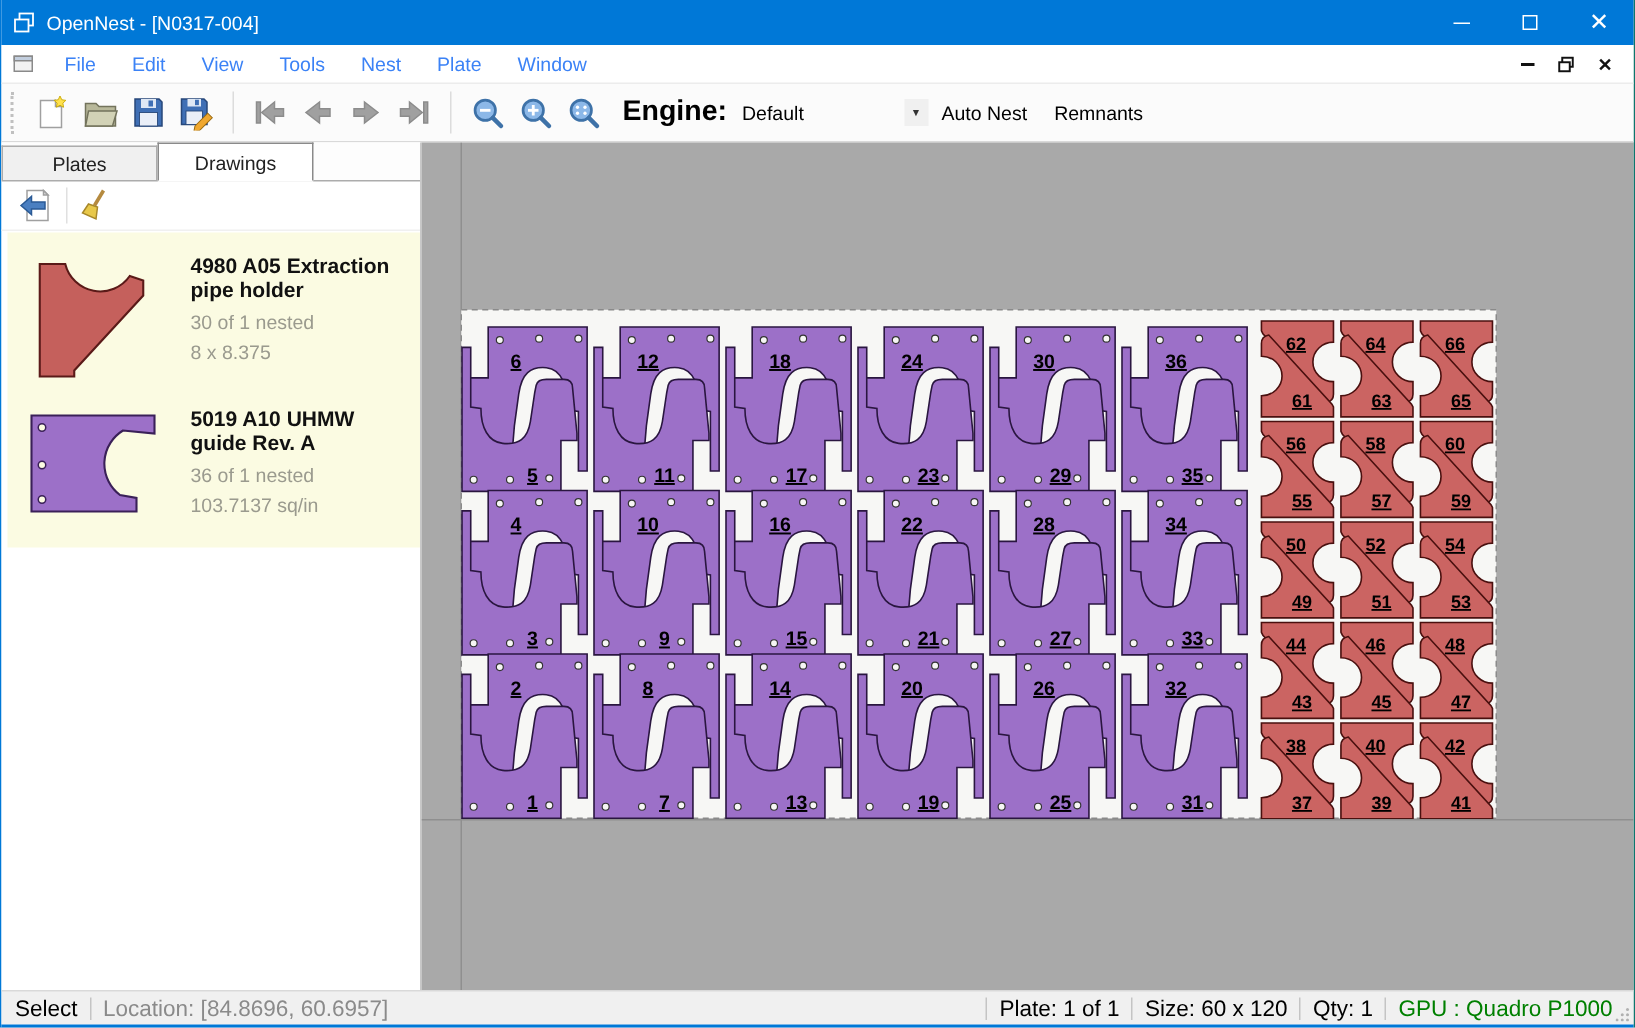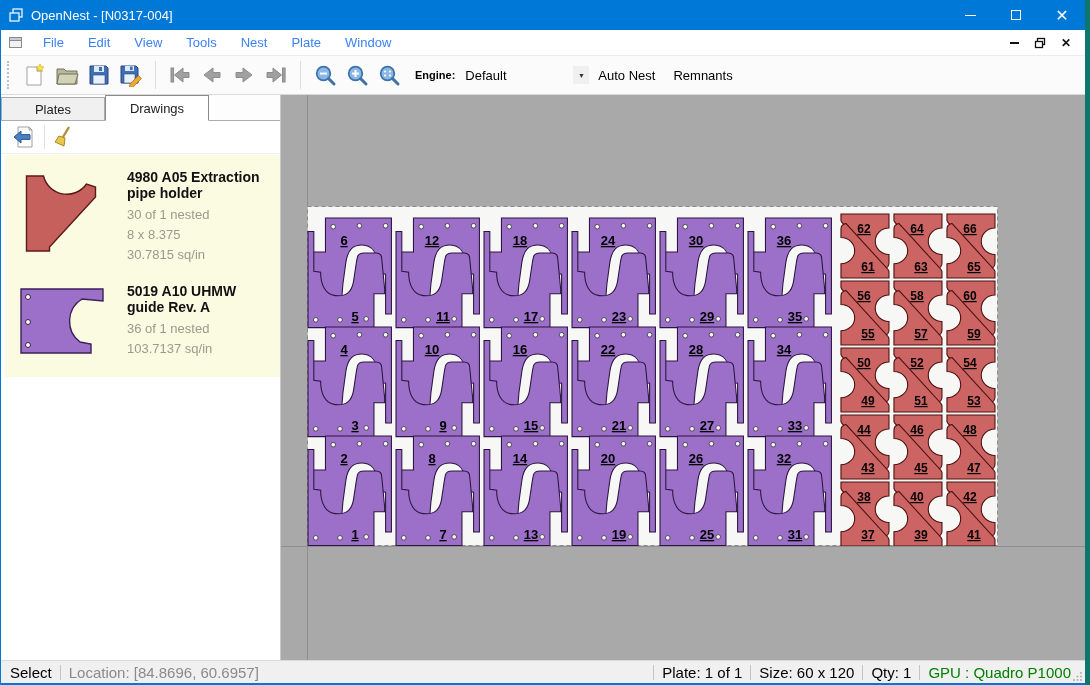--- a/index.html
+++ b/index.html
@@ -1,18 +1,18 @@
 <!DOCTYPE html>
 <html><head>
 <meta charset="utf-8">
 <style>
   * { margin:0; padding:0; box-sizing:border-box; }
   html,body { width:1090px; height:685px; font-family:"Liberation Sans", sans-serif; }
   .window { width:1090px; height:685px; display:flex; flex-direction:column;
-            border-left:1px solid #0078d7; border-right:5px solid #0f766e; background:#fff; position:relative; }
+            border-left:1px solid #0078d7; border-right:1px solid #0f766e; background:#fff; position:relative; }
   
   .titlebar { height:30px; background:#0078d7; color:#fff; display:flex; align-items:center; flex:0 0 auto; }
   .titlebar .app-icon { width:30px; display:flex; justify-content:center; }
   .titlebar .title { font-size:13px; }
   .titlebar .spacer { flex:1; }
   .winbtn { width:46px; height:30px; display:flex; align-items:center; justify-content:center; color:#fff; font-size:14px; }
   .winbtn .maxbox { width:10px; height:10px; border:1px solid #fff; display:block; }
   .winbtn .minline { width:11px; height:1px; background:#fff; display:block; }
   .winbtn.close { font-size:16px; }
   
@@ -20,21 +20,21 @@
   .menubar .child-icon { width:30px; display:flex; justify-content:center; }
   .menu-item { padding:4px 12px; font-size:13px; color:#3b82f6; }
   .menubar .spacer { flex:1; }
   .mdi-btn { width:26px; height:22px; display:flex; align-items:center; justify-content:center; color:#111; font-weight:bold; font-size:12px; }
   .mdi-btn .minline { width:9px; height:2px; background:#111; display:block; }
   
   .toolbar { height:39px; background:#fbfbfb; border-bottom:1px solid #d9d9d9; display:flex; align-items:center; flex:0 0 auto; }
   .grip { width:8px; height:28px; border-left:2px dotted #c0c0c0; margin:0 4px 0 6px; }
   .tbtn { width:32px; height:32px; display:flex; align-items:center; justify-content:center; }
   .tsep { width:1px; height:28px; background:#dcdcdc; margin:0 8px; }
-  .engine-label { font-size:11px; font-weight:bold; margin:0 6px 0 10px; }
+  .engine-label { font-size:19px; font-weight:bold; margin:0 6px 0 10px; }
   .engine-combo { width:128px; height:22px; display:flex; align-items:center; font-size:13px; }
   .engine-combo .val { flex:1; padding-left:4px; }
   .engine-combo .arrow { width:16px; height:18px; background:#f0f0f0; display:flex; align-items:center; justify-content:center; font-size:7px; color:#333; }
   .tool-text-btn { font-size:13px; padding:6px 9px; }
   
   .main { flex:1; display:flex; min-height:0; }
   .sidebar { width:280px; background:#fff; display:flex; flex-direction:column; border-right:1px solid #c8c8c8; }
   .tabrow { height:26px; display:flex; align-items:flex-end; border-bottom:1px solid #acacac; background:#fdfdfd; }
   .tab { width:104px; height:23px; font-size:13px; display:flex; align-items:center; justify-content:center;
          background:#f0f0f0; border:1px solid #acacac; border-bottom:none; color:#222; }
@@ -238,21 +238,20 @@
         <div class="drawing-item">
           <span class="thumb-box">
             <svg width="88" height="82" viewBox="0 0 85 82">
               <path d="M10,5 L27,5 A24,24 0 0 0 70,13 L79,16 L79,26 L33,76 L33,80 L10,80 Z" stroke="#5a1a18" stroke-width="1.4" fill="#c5605c"></path>
             </svg>
           </span>
           <span class="ditem-text">
             <div class="ditem-title">4980 A05 Extraction pipe holder</div>
             <div class="ditem-meta">30 of 1 nested</div>
             <div class="ditem-meta">8 x 8.375</div>
-            <div class="ditem-meta">30.7815 sq/in</div>
           </span>
         </div>
         <div class="drawing-item">
           <span class="thumb-box">
             <svg width="92" height="76" viewBox="0 0 92 76">
               <path d="M6,4 L88,4 L88,16 L67,14 A26,26 0 0 0 65,57 L76,59 L76,68 L6,68 Z" stroke="#3a2058" stroke-width="1.4" fill="#9c70c8"></path>
               <circle cx="13" cy="12" r="2.5" fill="#fbfbe2" stroke="#3a2058"></circle>
               <circle cx="13" cy="37" r="2.5" fill="#fbfbe2" stroke="#3a2058"></circle>
               <circle cx="13" cy="60" r="2.5" fill="#fbfbe2" stroke="#3a2058"></circle>
             </svg>

